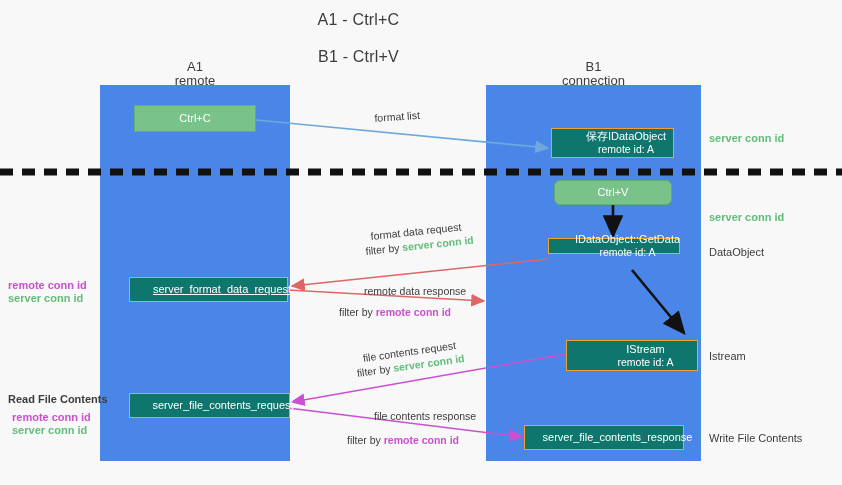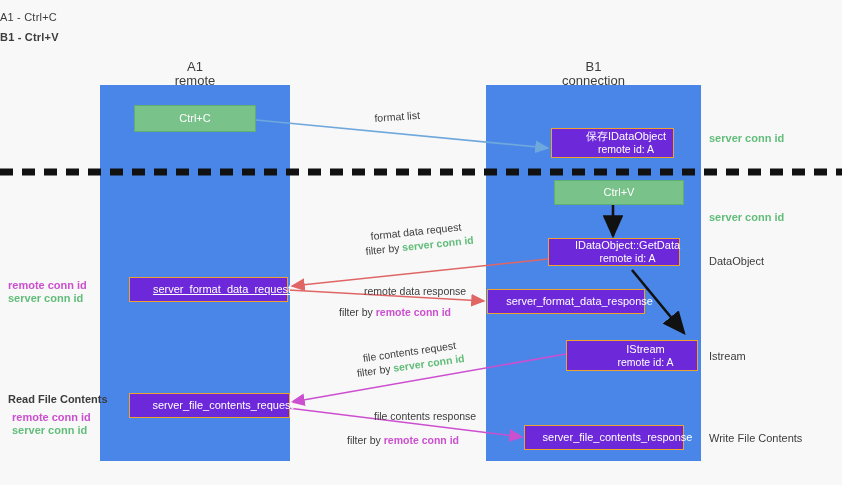--- a/index.html
+++ b/index.html
@@ -21,21 +21,22 @@
     width: 842px;
     height: 485px;
   }
   .col {
     position: absolute;
     background: #4a86e8;
   }
   .title-line {
     position: absolute;
     width: 717px;
-    font-size: 11px;
+    text-align: center;
+    font-size: 16px;
     color: #3c3c3c;
     letter-spacing: .2px;
   }
   .col-head {
     position: absolute;
     text-align: center;
     font-size: 13px;
     color: #3c3c3c;
     line-height: 14px;
   }
@@ -49,21 +50,21 @@
     text-align: center;
     color: #ffffff;
     font-size: 11px;
     line-height: 13px;
   }
   .box.green {
     background: #79c28a;
     border: 1px solid #5fae72;
   }
   .box.orange {
-    background: #6d28d9;
+    background: #0f766e;
     border: 1px solid #f0a22e;
     padding-left: 27px;
   }
   .box .l2 { font-size: 10.5px; }
   .edge-label {
     position: absolute;
     font-size: 10.5px;
     color: #3c3c3c;
     white-space: nowrap;
   }
@@ -95,21 +96,21 @@
     color: #3c3c3c;
     font-weight: normal;
   }
 </style>
 </head>
 <body>
 
 <div id="stage">
 
   <div class="title-line" style="top:11px;">A1 - Ctrl+C</div>
-  <div class="title-line" style="top:31px;font-weight:bold;">B1 - Ctrl+V</div>
+  <div class="title-line" style="top:48px;">B1 - Ctrl+V</div>
 
   <div class="col-head" style="left:100px; top:60px; width:190px;">
     <div>A1</div>
     <div>remote</div>
   </div>
   <div class="col-head" style="left:486px; top:60px; width:215px;">
     <div>B1</div>
     <div>connection</div>
   </div>
 
@@ -151,41 +152,38 @@
 
   <div class="box green" style="left:134px; top:105px; width:122px; height:27px;">
     <span>Ctrl+C</span>
   </div>
 
   <div class="box orange" style="left:551px; top:128px; width:123px; height:30px;">
     <span>保存IDataObject</span>
     <span class="l2">remote id: A</span>
   </div>
 
-  <div class="box green" style="left:554px; top:180px; width:130px; height:25px;">
+  <div class="box green" style="left:554px; top:180px; width:118px; height:25px;border-radius:6px;">
     <span>Ctrl+V</span>
   </div>
 
-  <div class="box orange" style="left:548px; top:238px; width:132px; height:28px;">
+  <div class="box orange" style="left:548px; top:238px; width:132px; height:16px;">
     <span>IDataObject::GetData</span>
     <span class="l2">remote id: A</span>
   </div>
 
   <div class="box orange" style="left:566px; top:340px; width:132px; height:31px;">
     <span>IStream</span>
     <span class="l2">remote id: A</span>
   </div>
 
   <div class="box orange" style="left:129px; top:277px; width:159px; height:25px;text-decoration:underline;">
     <span>server_format_data_request</span>
   </div>
 
-  <div class="box orange" style="left:487px; top:289px; width:158px; height:25px;">
-    <span>server_format_data_response</span>
-  </div>
 
   <div class="box orange" style="left:129px; top:393px; width:161px; height:25px;">
     <span>server_file_contents_request</span>
   </div>
 
   <div class="box orange" style="left:524px; top:425px; width:160px; height:25px;">
     <span>server_file_contents_response</span>
   </div>
 
   <div class="edge-label rot-neg" style="left:374px; top:112px; transform:rotate(-4deg);">format list</div>
@@ -205,21 +203,21 @@
     <span>filter by </span><span class="conn-green">server conn id</span>
   </div>
 
   <div class="edge-label" style="left:374px; top:410px;">file contents response</div>
   <div class="edge-label" style="left:347px; top:434px;">
     <span>filter by </span><span class="conn-magenta">remote conn id</span>
   </div>
 
   <div class="side-label conn-green" style="left:709px; top:132px;">server conn id</div>
   <div class="side-label conn-green" style="left:709px; top:211px;">server conn id</div>
-  <div class="side-label" style="left:709px; top:246px;margin-top:9px;">DataObject</div>
+  <div class="side-label" style="left:709px; top:246px;">DataObject</div>
   <div class="side-label" style="left:709px; top:350px;">Istream</div>
   <div class="side-label" style="left:709px; top:432px;">Write File Contents</div>
 
   <div class="tagblock" style="left:8px; top:279px;">
     <div class="conn-magenta">remote conn id</div>
     <div class="conn-green">server conn id</div>
   </div>
 
   <div class="tagblock" style="left:8px; top:393px;">
     <div class="plain-dark">Read File Contents</div>

